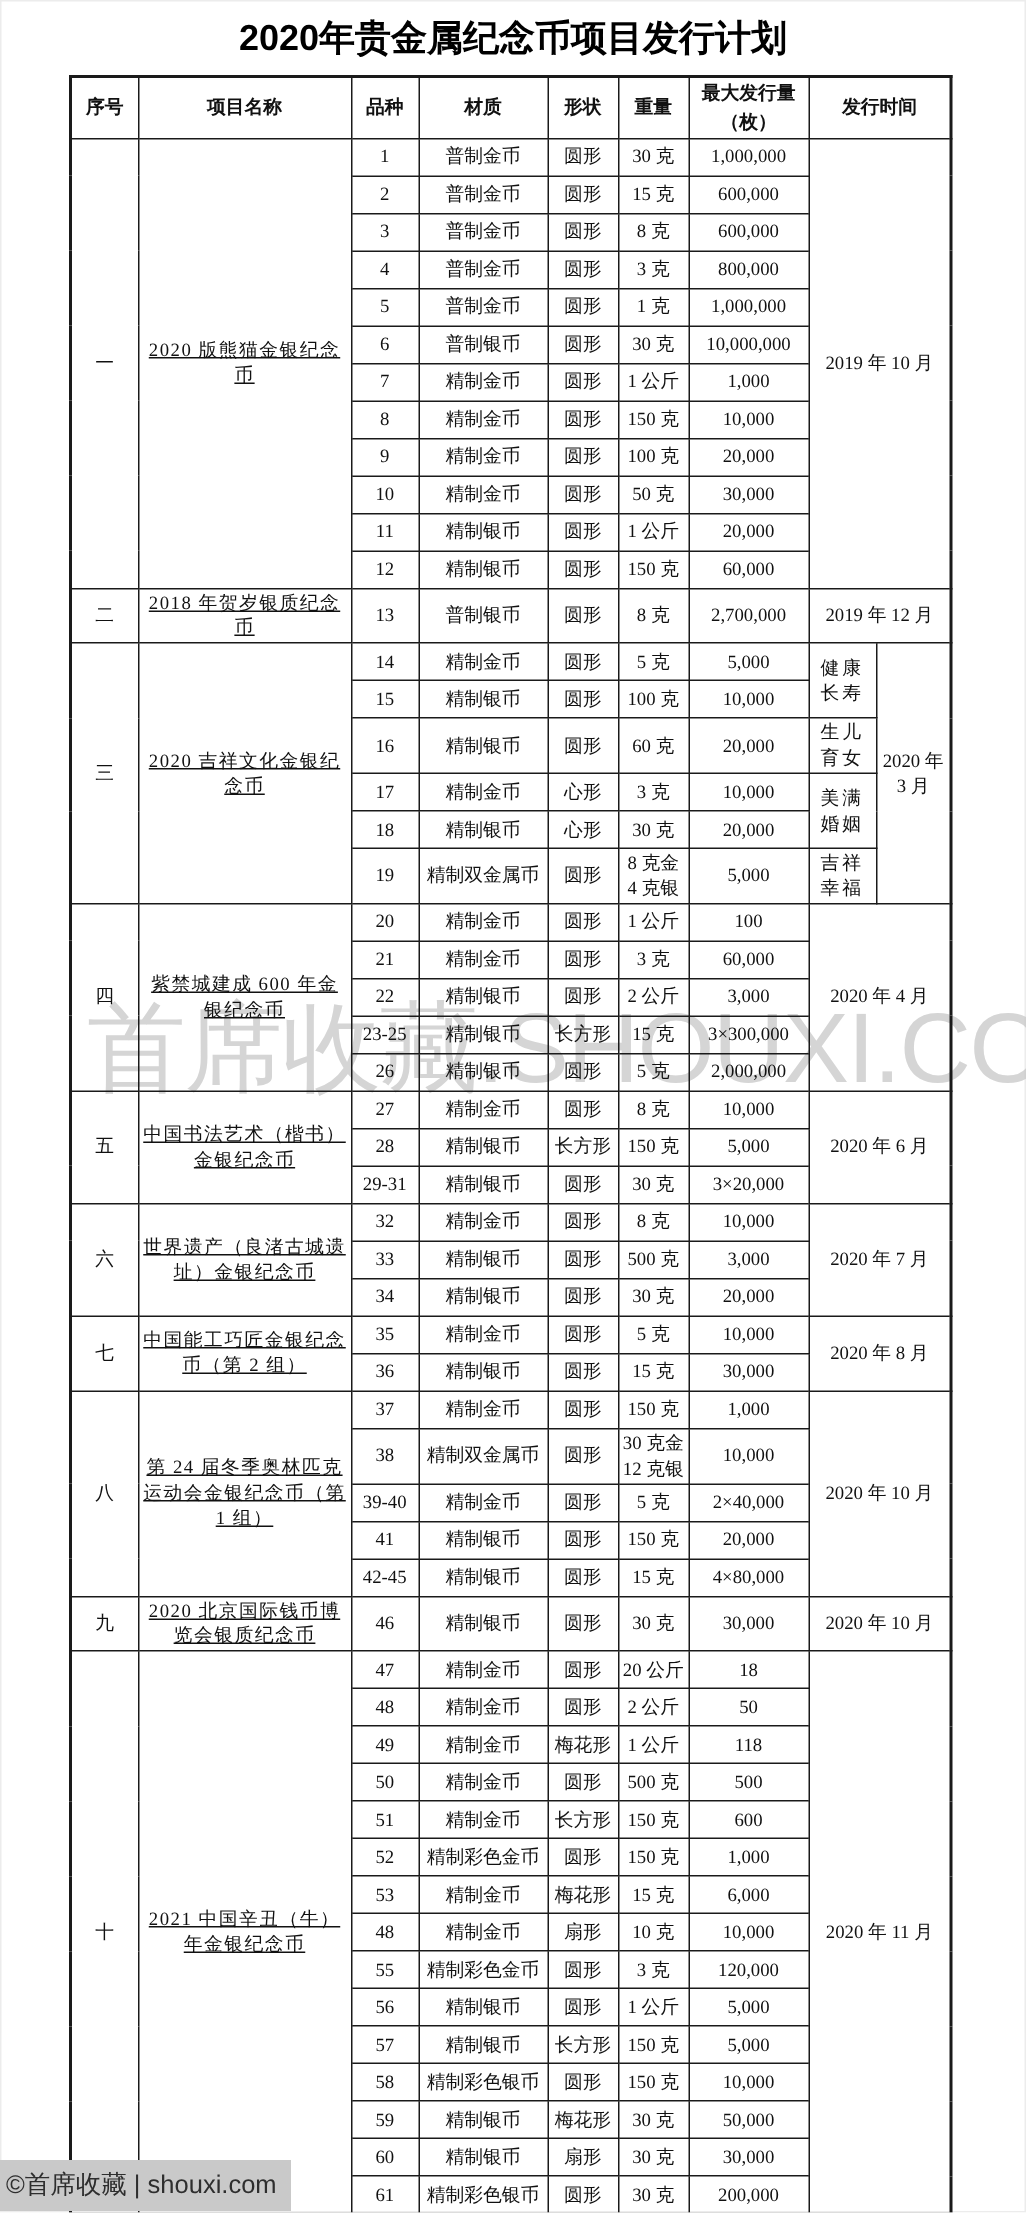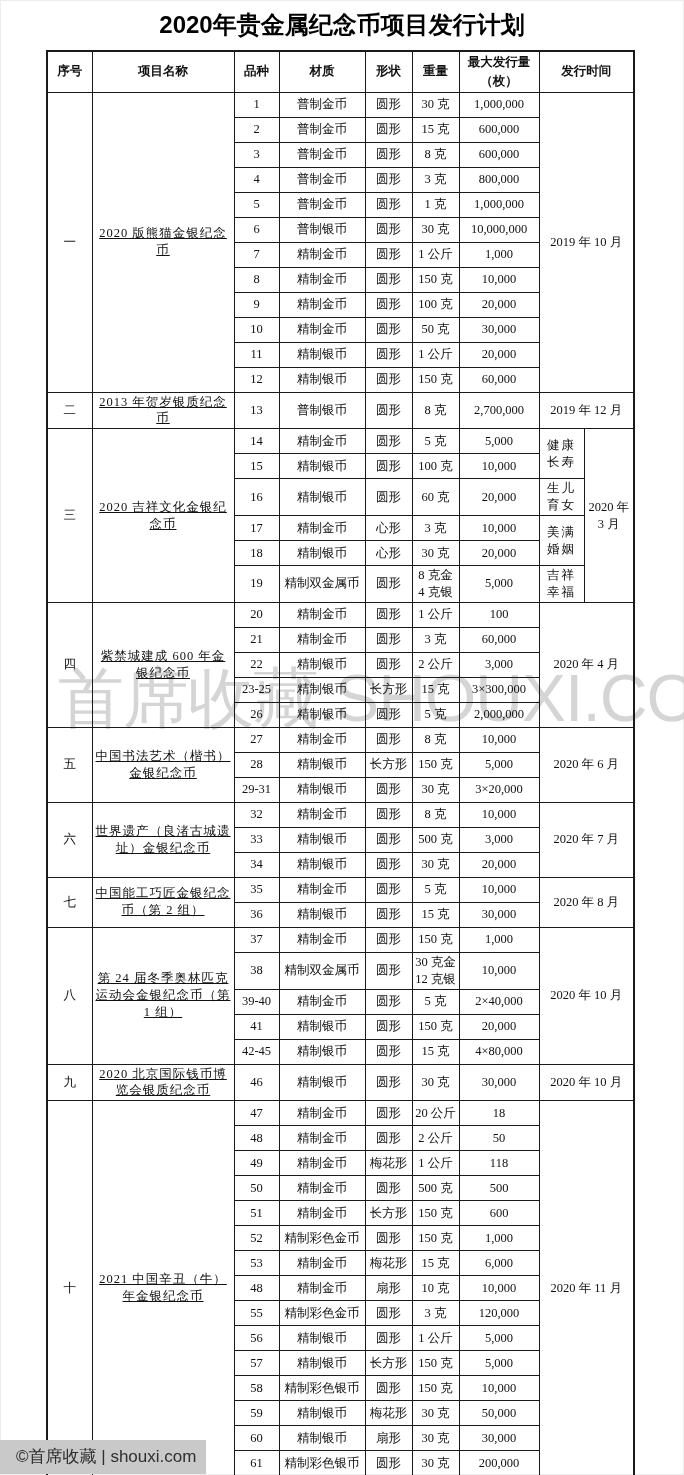--- a/index.html
+++ b/index.html
@@ -76,21 +76,21 @@
   td.c-date { font-size: 12.5px; white-space: pre-line; margin-left: 40px; }
   .copyright-badge {
     position: absolute;
     left: 0;
     top: 1440px;
     z-index: 2;
     background: #c9c9c9;
     color: #2e2e2e;
     font-family: "Liberation Sans", "DejaVu Sans", sans-serif;
     font-size: 17px;
-    padding: 5px 10px 6px 16px;
+    padding: 5px 10px 6px 4px;
     white-space: nowrap;
   }
 </style>
 </head>
 <body>
 
 <div class="page">
 
   <div class="page-title">2020年贵金属纪念币项目发行计划</div>
 
@@ -203,21 +203,21 @@
         </tr>
         <tr>
           <td class="c-no">12</td>
           <td class="c-mat">精制银币</td>
           <td class="c-shape">圆形</td>
           <td class="c-weight">150 克</td>
           <td class="c-max">60,000</td>
         </tr>
         <tr>
           <td class="c-idx">二</td>
-          <td class="c-name">2013 年贺岁银质纪念币</td>
+          <td class="c-name">2018 年贺岁银质纪念币</td>
           <td class="c-no">13</td>
           <td class="c-mat">普制银币</td>
           <td class="c-shape">圆形</td>
           <td class="c-weight">8 克</td>
           <td class="c-max">2,700,000</td>
           <td class="c-date" colspan="2">2019 年 12 月</td>
         </tr>
         <tr>
           <td class="c-idx" rowspan="6">三</td>
           <td class="c-name" rowspan="6">2020 吉祥文化金银纪念币</td>

